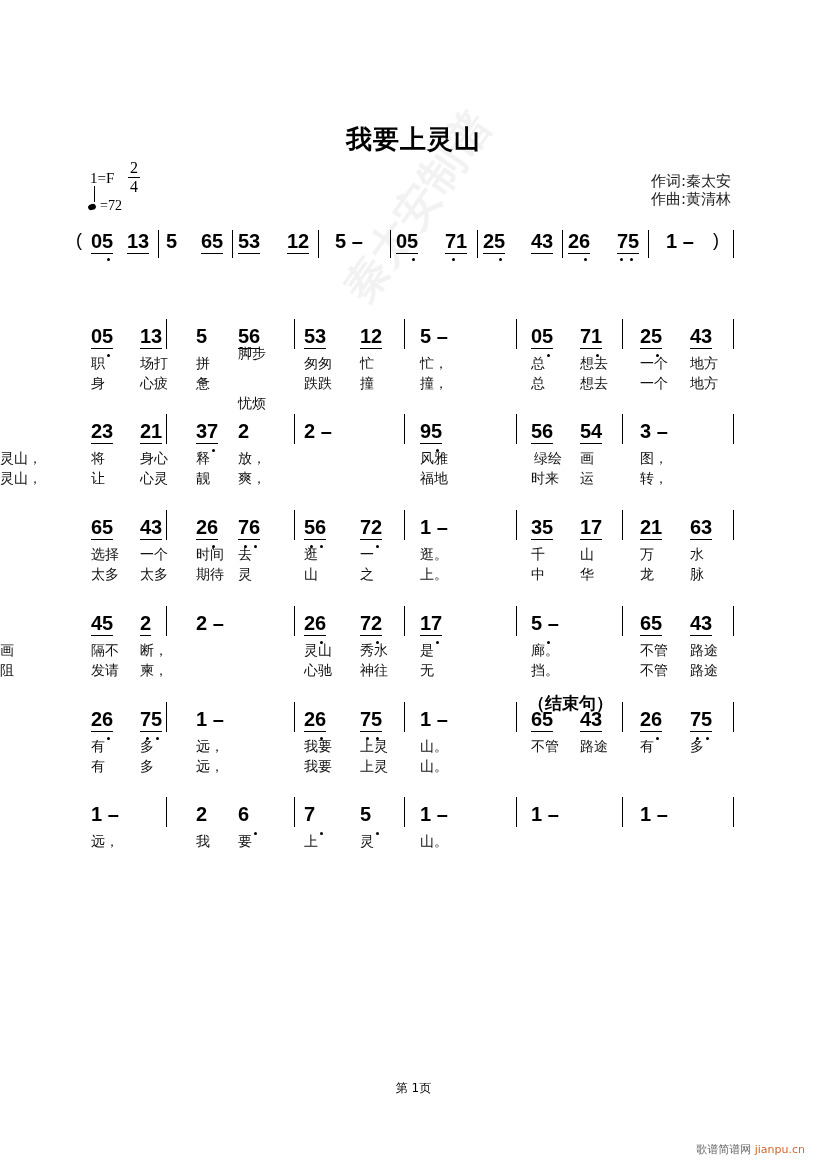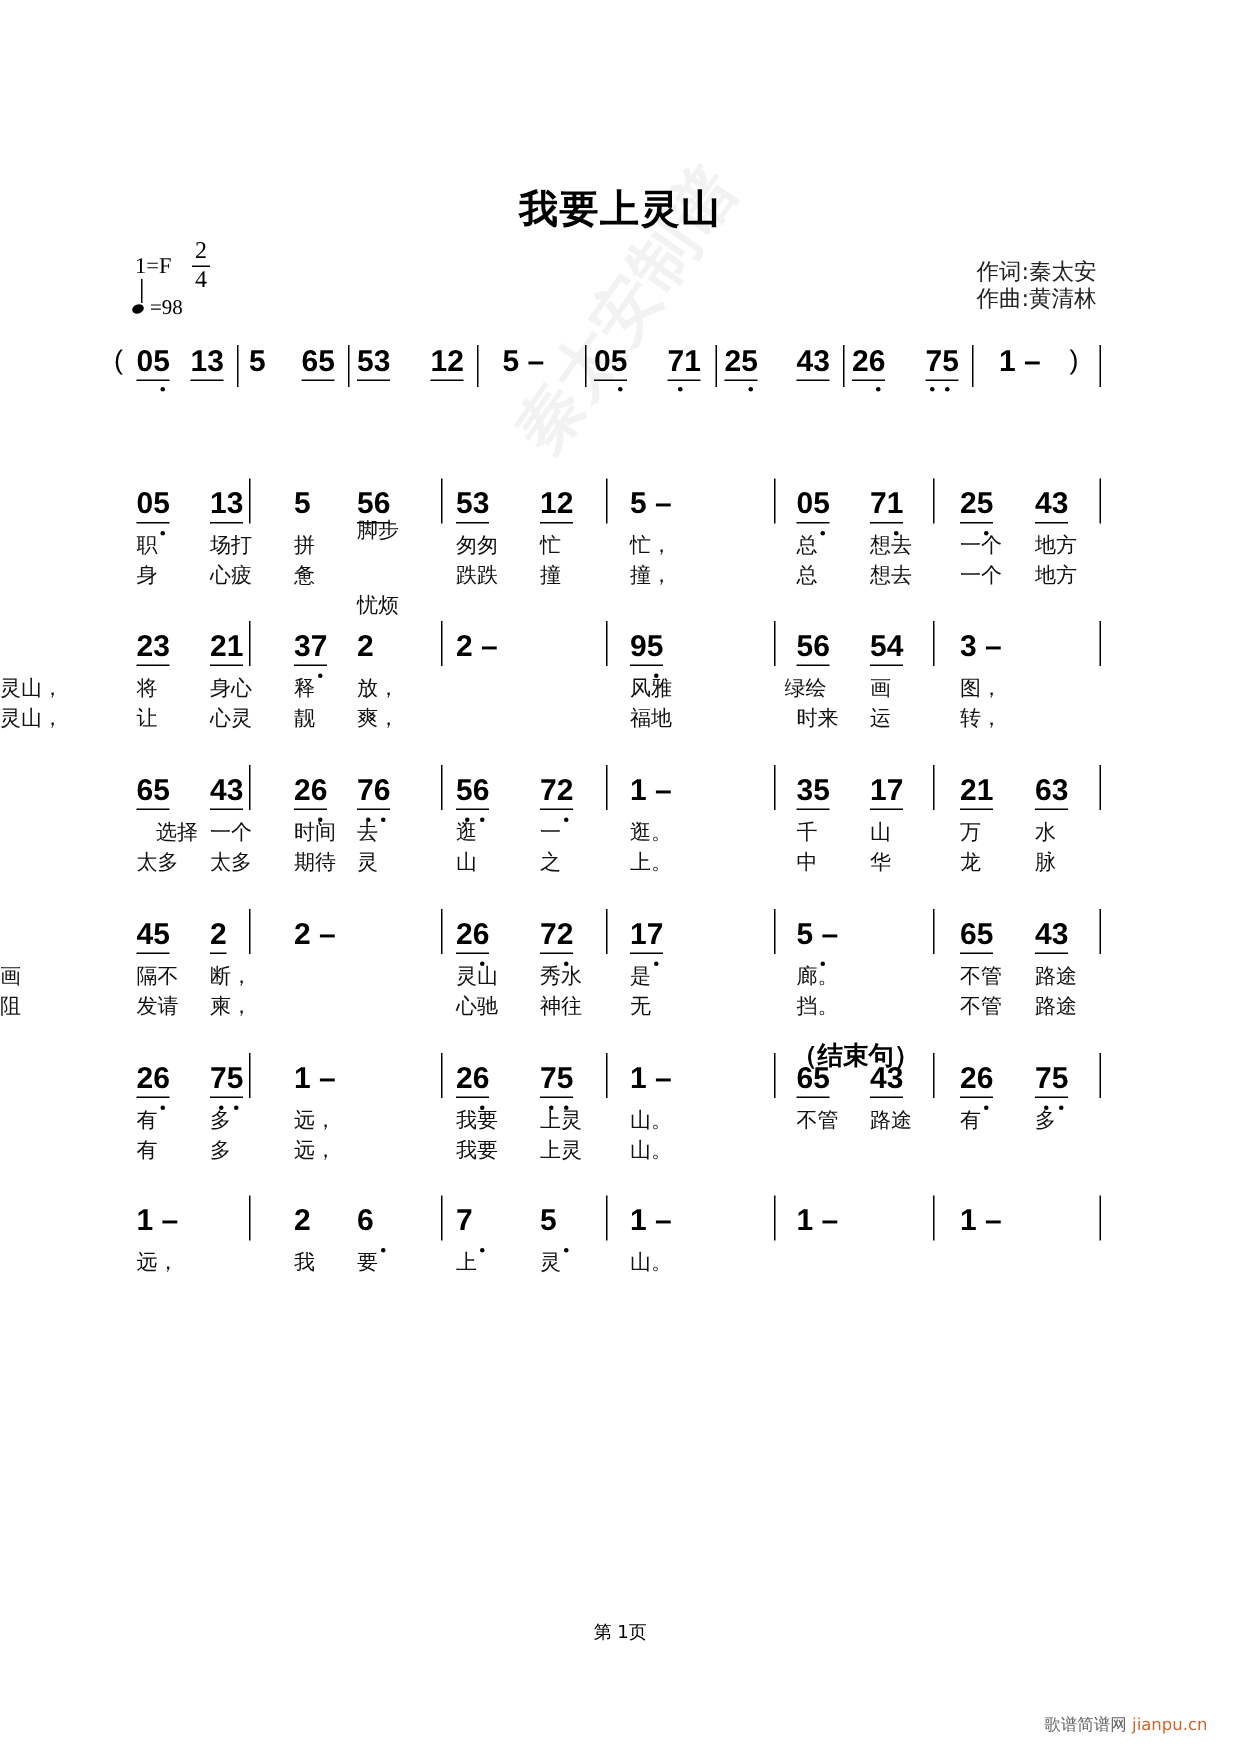--- a/index.html
+++ b/index.html
@@ -32,21 +32,21 @@
 <div class="wm">秦太安制谱</div>
 
 <div class="title">我要上灵山</div>
 <div class="key">1=F</div>
 <div class="timesig">
   <div>2</div>
   <div class="line"></div>
   <div>4</div>
 </div>
 <div class="stem"></div>
-<div class="tempo"><span class="note"></span><span>=98</span></div>
+<div class="tempo"><span class="note"></span><span>=72</span></div>
 <div class="credit l1">作词:秦太安</div>
 <div class="credit l2">作曲:黄清林</div>
 
 <div class="row" style="top:230px;height:30px;">
   <span class="paren" style="left:76px;top:0;">(</span>
   <span class="n ul" style="left:91px;top:0;">05</span>
   <span class="dot" style="left:107px;top:28px;"></span>
   <span class="n ul" style="left:127px;top:0;">13</span>
   <span class="bar" style="left:158px;top:0;height:28px;"></span>
   <span class="n" style="left:166px;top:0;">5</span>
@@ -140,21 +140,21 @@
       <span class="dot" style="left: 436px; top: 29px;"></span>
       <span class="n ul" style="left: 531px; top: 0px;">56</span>
       <span class="n ul" style="left: 580px; top: 0px;">54</span>
       <span class="n" style="left: 640px; top: 0px;">3 –</span>
       <span class="ly" style="left: 91px; top: 30px;">将</span>
       <span class="ly" style="left: 140px; top: 30px;">身心</span>
       <span class="ly" style="left: 196px; top: 30px;">释</span>
       <span class="ly" style="left: 238px; top: 30px;">放，</span>
       <span class="ly" style="left: 420px; top: 30px;">风雅</span>
       <span class="ly" style="left: 0px; top: 30px;">灵山，</span>
-      <span class="ly" style="left: 523px; top: 30px;">绿绘</span>
+      <span class="ly" style="left: 534px; top: 30px;">绿绘</span>
       <span class="ly" style="left: 580px; top: 30px;">画</span>
       <span class="ly" style="left: 640px; top: 30px;">图，</span>
       <span class="ly" style="left: 91px; top: 50px;">让</span>
       <span class="ly" style="left: 140px; top: 50px;">心灵</span>
       <span class="ly" style="left: 196px; top: 50px;">靓</span>
       <span class="ly" style="left: 238px; top: 50px;">爽，</span>
       <span class="ly" style="left: 420px; top: 50px;">福地</span>
       <span class="ly" style="left: 0px; top: 50px;">灵山，</span>
       <span class="ly" style="left: 531px; top: 50px;">时来</span>
       <span class="ly" style="left: 580px; top: 50px;">运</span>
@@ -177,21 +177,21 @@
       <span class="n ul" style="left: 304px; top: 0px;">56</span>
       <span class="dot" style="left: 310px; top: 29px;"></span>
       <span class="dot" style="left: 320px; top: 29px;"></span>
       <span class="n ul" style="left: 360px; top: 0px;">72</span>
       <span class="dot" style="left: 376px; top: 29px;"></span>
       <span class="n" style="left: 420px; top: 0px;">1 –</span>
       <span class="n ul" style="left: 531px; top: 0px;">35</span>
       <span class="n ul" style="left: 580px; top: 0px;">17</span>
       <span class="n ul" style="left: 640px; top: 0px;">21</span>
       <span class="n ul" style="left: 690px; top: 0px;">63</span>
-      <span class="ly" style="left: 91px; top: 30px; margin-left: 13px;">选择</span>
+      <span class="ly" style="left: 91px; top: 30px;">选择</span>
       <span class="ly" style="left: 140px; top: 30px;">一个</span>
       <span class="ly" style="left: 196px; top: 30px; text-align: right;">时间</span>
       <span class="ly" style="left: 238px; top: 30px;">去</span>
       <span class="ly" style="left: 304px; top: 30px;">逛</span>
       <span class="ly" style="left: 360px; top: 30px;">一</span>
       <span class="ly" style="left: 420px; top: 30px;">逛。</span>
       <span class="ly" style="left: 531px; top: 30px;">千</span>
       <span class="ly" style="left: 580px; top: 30px;">山</span>
       <span class="ly" style="left: 640px; top: 30px;">万</span>
       <span class="ly" style="left: 690px; top: 30px;">水</span>

